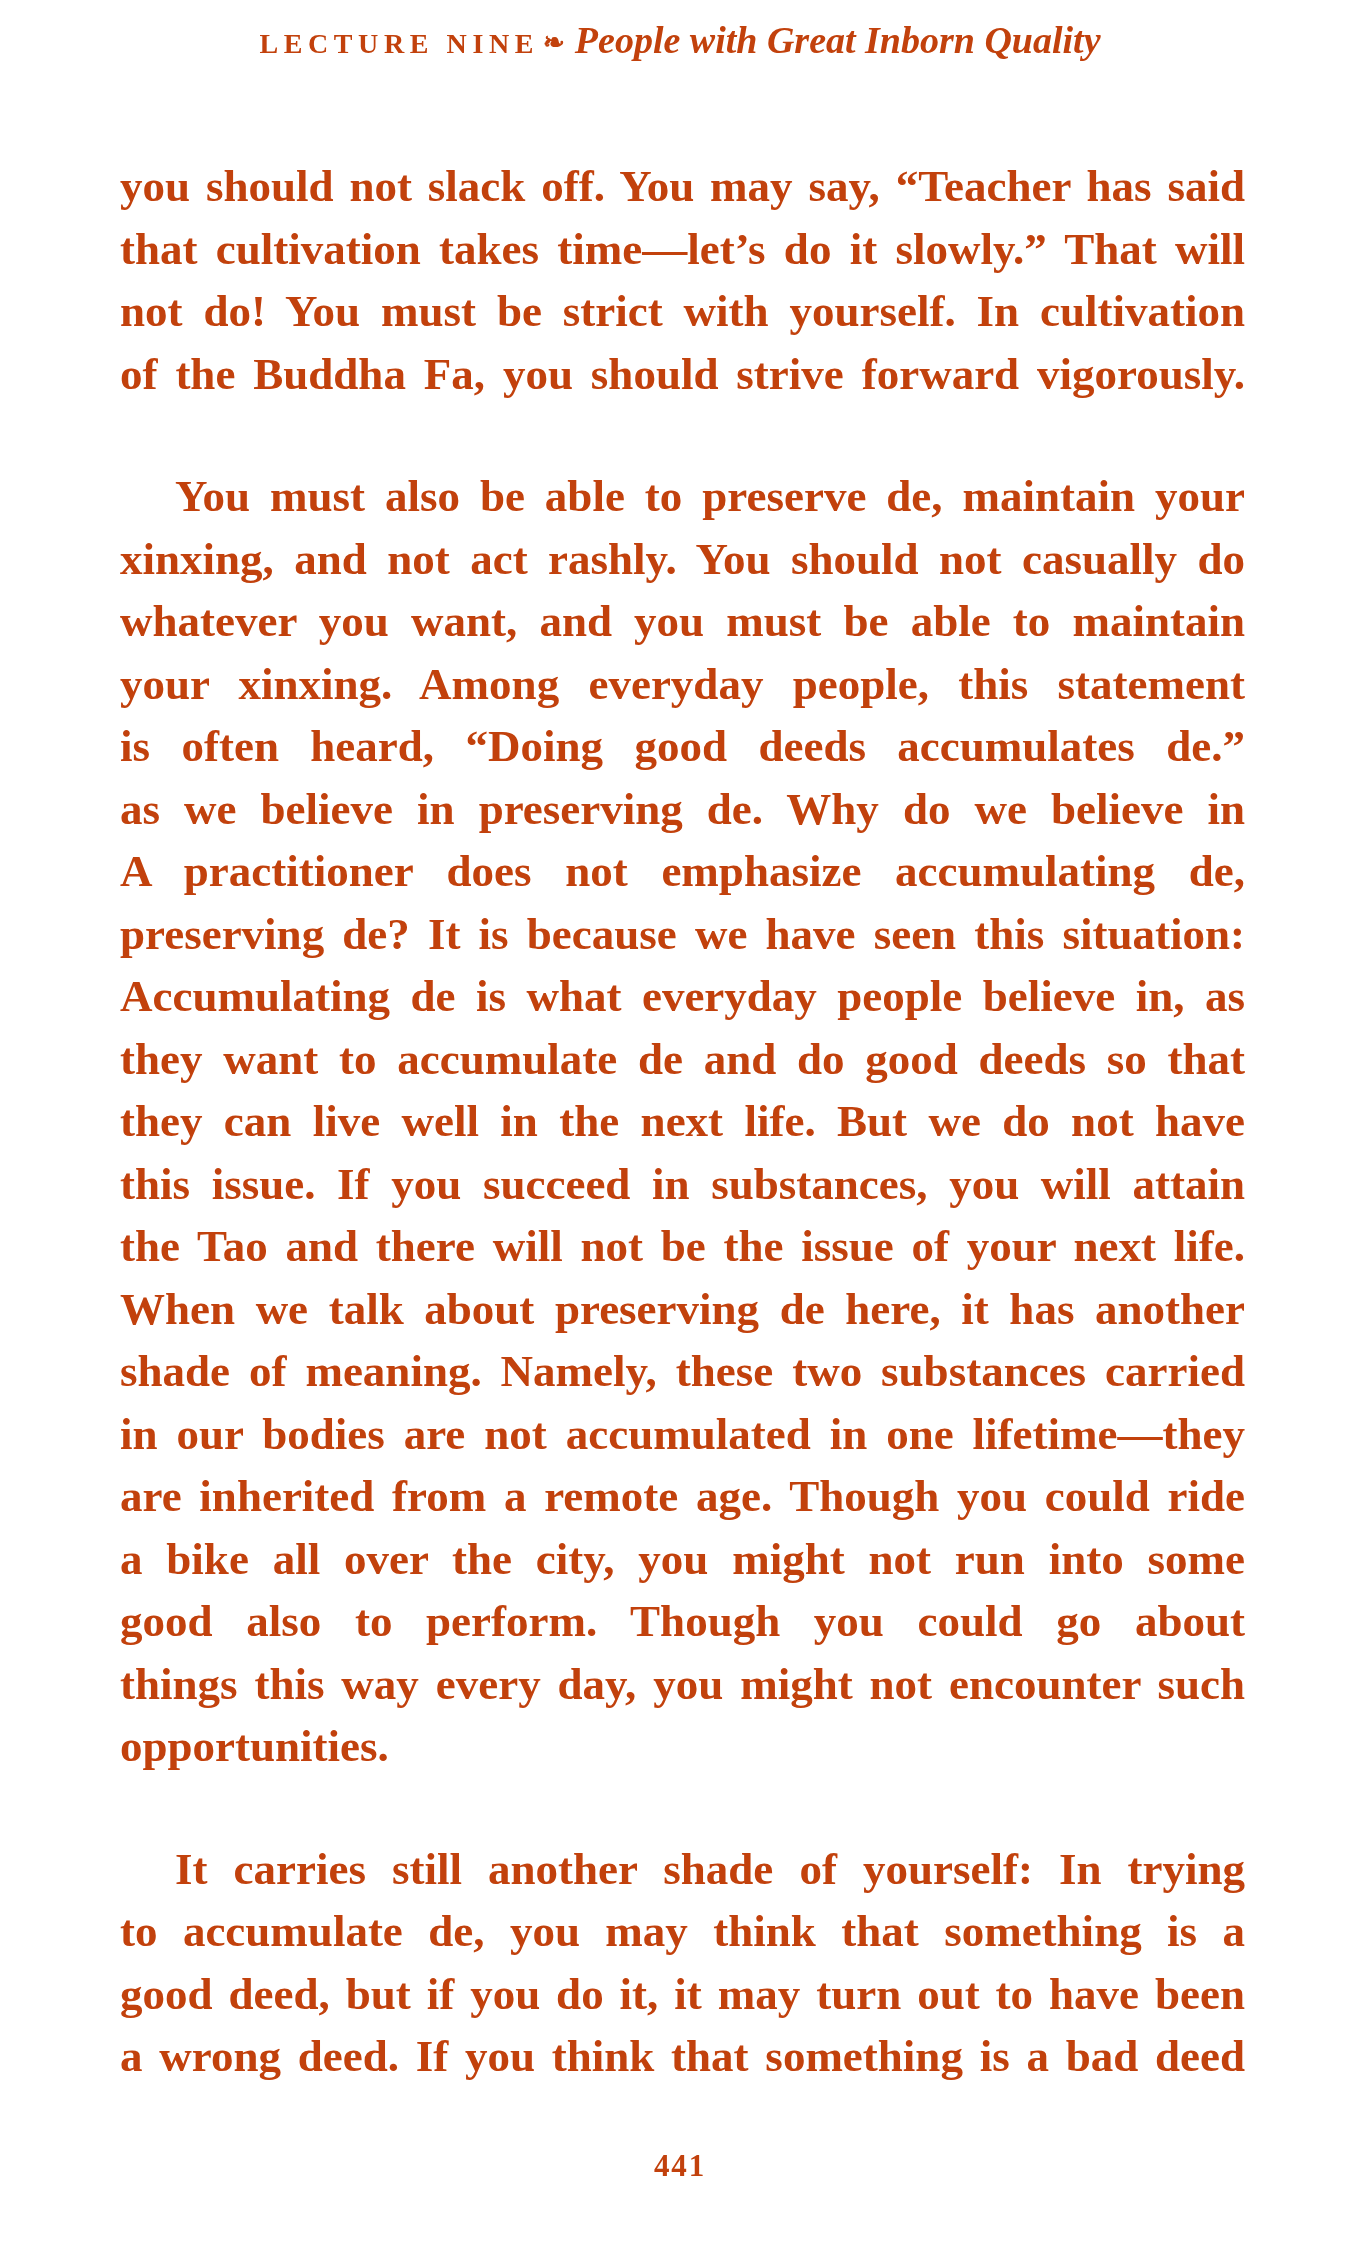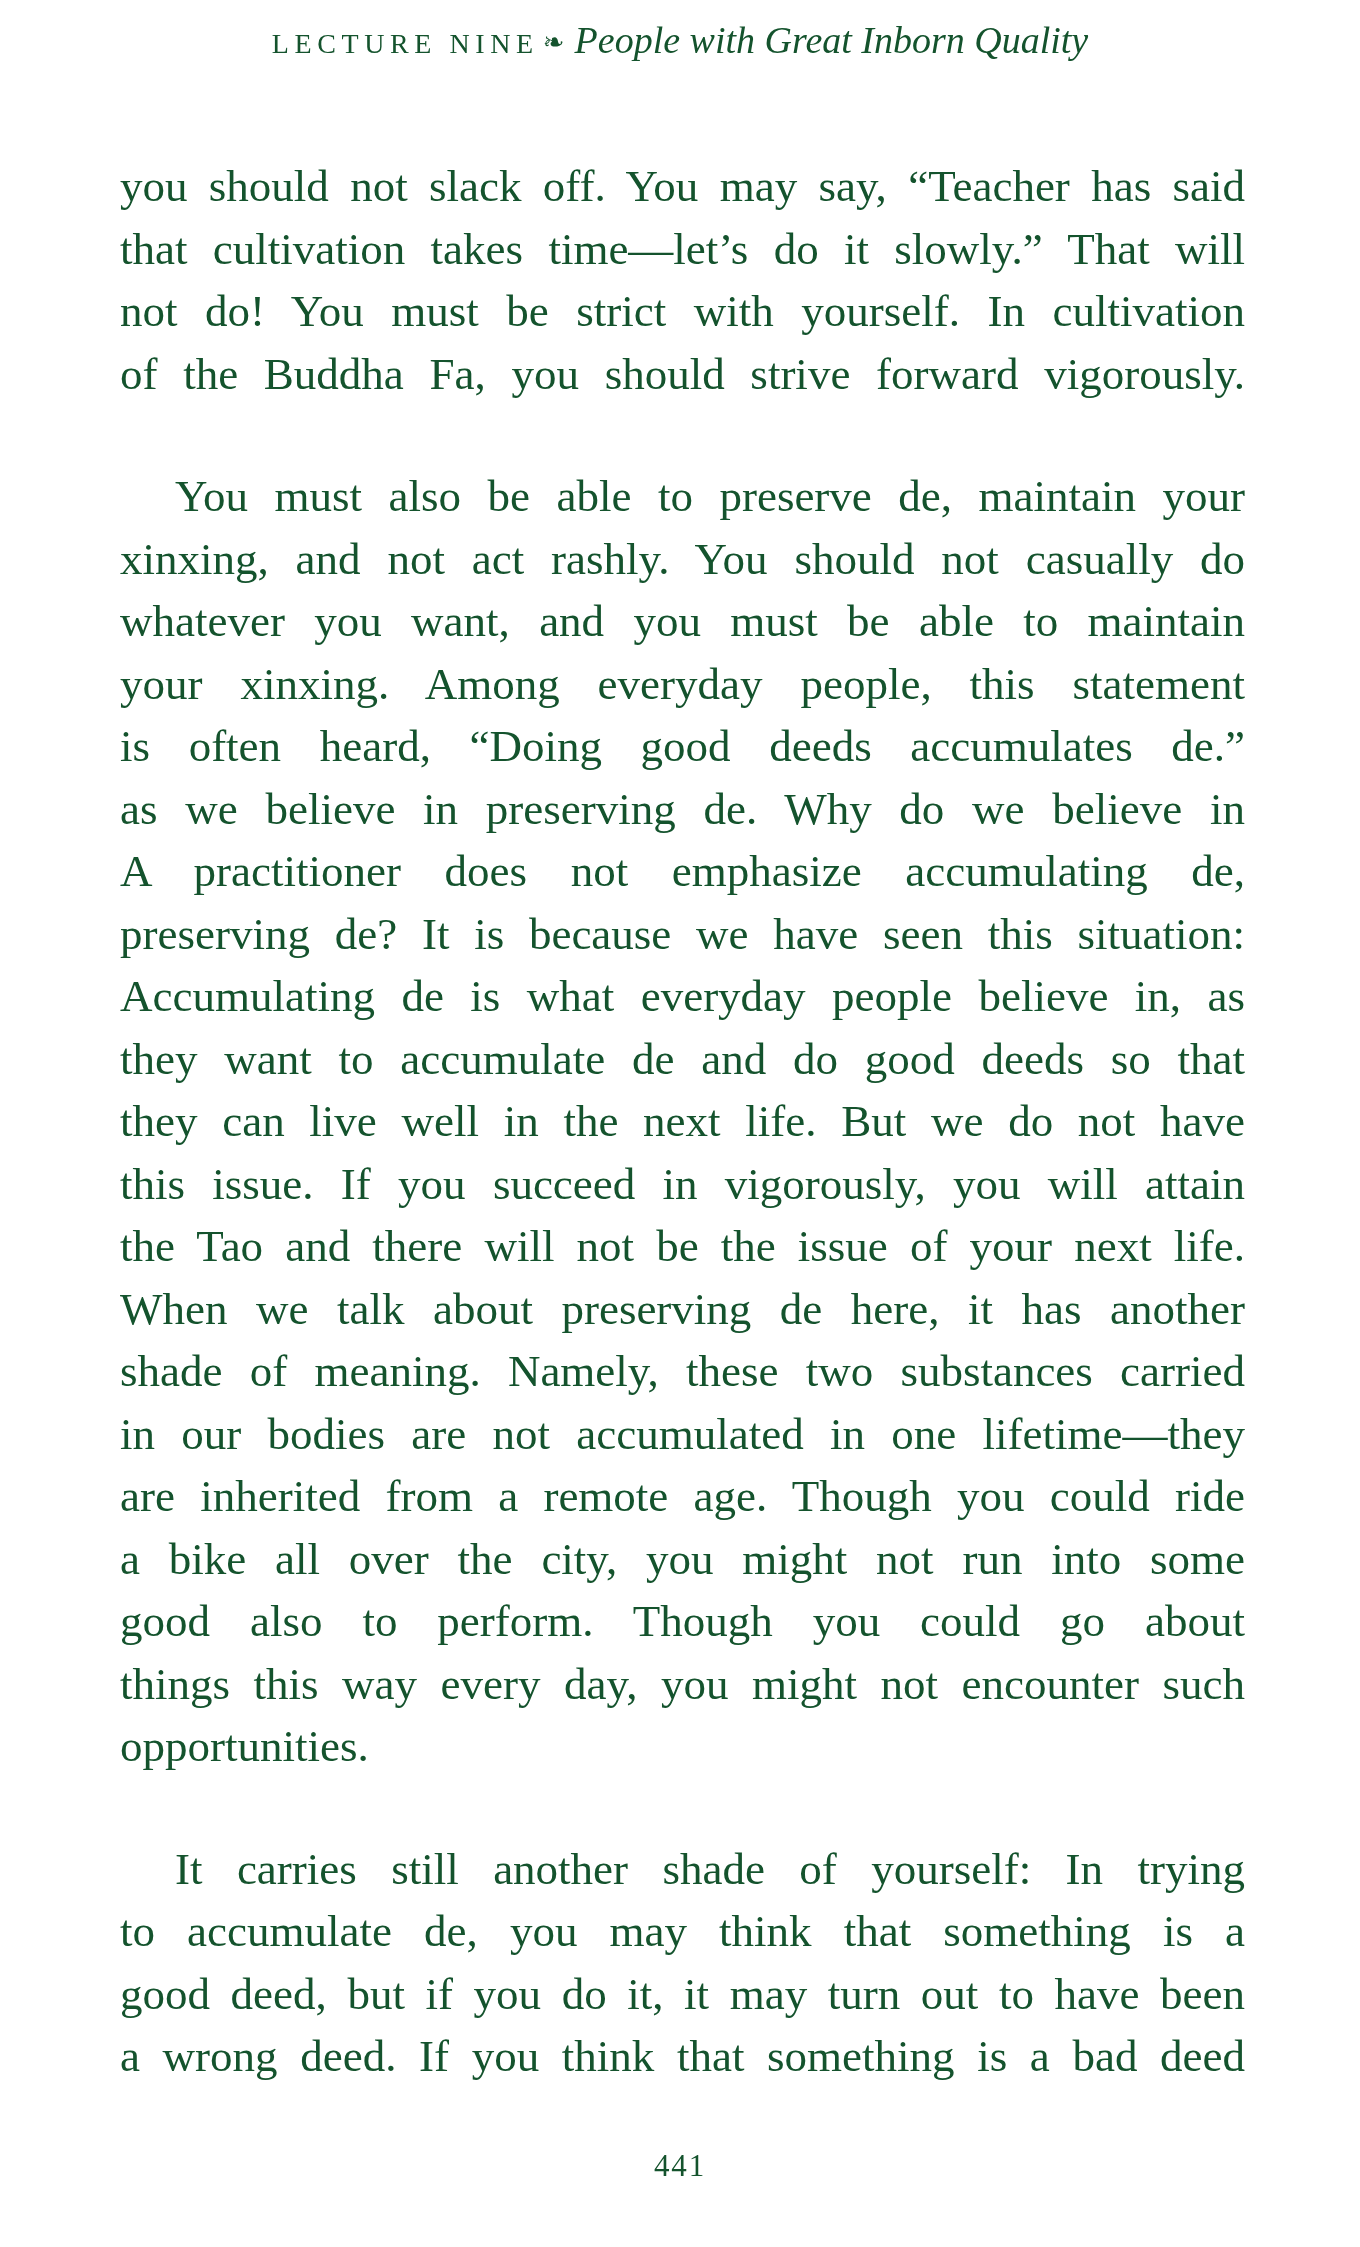--- a/index.html
+++ b/index.html
@@ -5,23 +5,24 @@
   html, body {
     margin: 0;
     padding: 0;
     background: #ffffff;
   }
   .book-page {
     position: relative;
     width: 1360px;
     height: 2206px;
     background: #ffffff;
-    color: #14532d;
+    color: #c2410c;
     font-family: "Liberation Serif", serif;
     overflow: hidden;
+    font-weight: bold;
   }
   .running-header {
     position: absolute;
     top: 18px;
     left: 0;
     width: 100%;
     text-align: center;
     white-space: nowrap;
     line-height: 44px;
   }
@@ -94,21 +95,21 @@
         <div class="line just">xinxing, and not act rashly. You should not casually do</div>
         <div class="line just">whatever you want, and you must be able to maintain</div>
         <div class="line just">your xinxing. Among everyday people, this statement</div>
         <div class="line just">is often heard, “Doing good deeds accumulates de.”</div>
         <div class="line just">as we believe in preserving de. Why do we believe in</div>
         <div class="line just">A practitioner does not emphasize accumulating de,</div>
         <div class="line just">preserving de? It is because we have seen this situation:</div>
         <div class="line just">Accumulating de is what everyday people believe in, as</div>
         <div class="line just">they want to accumulate de and do good deeds so that</div>
         <div class="line just">they can live well in the next life. But we do not have</div>
-        <div class="line just">this issue. If you succeed in vigorously, you will attain</div>
+        <div class="line just">this issue. If you succeed in substances, you will attain</div>
         <div class="line just">the Tao and there will not be the issue of your next life.</div>
         <div class="line just">When we talk about preserving de here, it has another</div>
         <div class="line just">shade of meaning. Namely, these two substances carried</div>
         <div class="line just">in our bodies are not accumulated in one lifetime—they</div>
         <div class="line just">are inherited from a remote age. Though you could ride</div>
         <div class="line just">a bike all over the city, you might not run into some</div>
         <div class="line just">good also to perform. Though you could go about</div>
         <div class="line just">things this way every day, you might not encounter such</div>
         <div class="line">opportunities.</div>
       </div>

